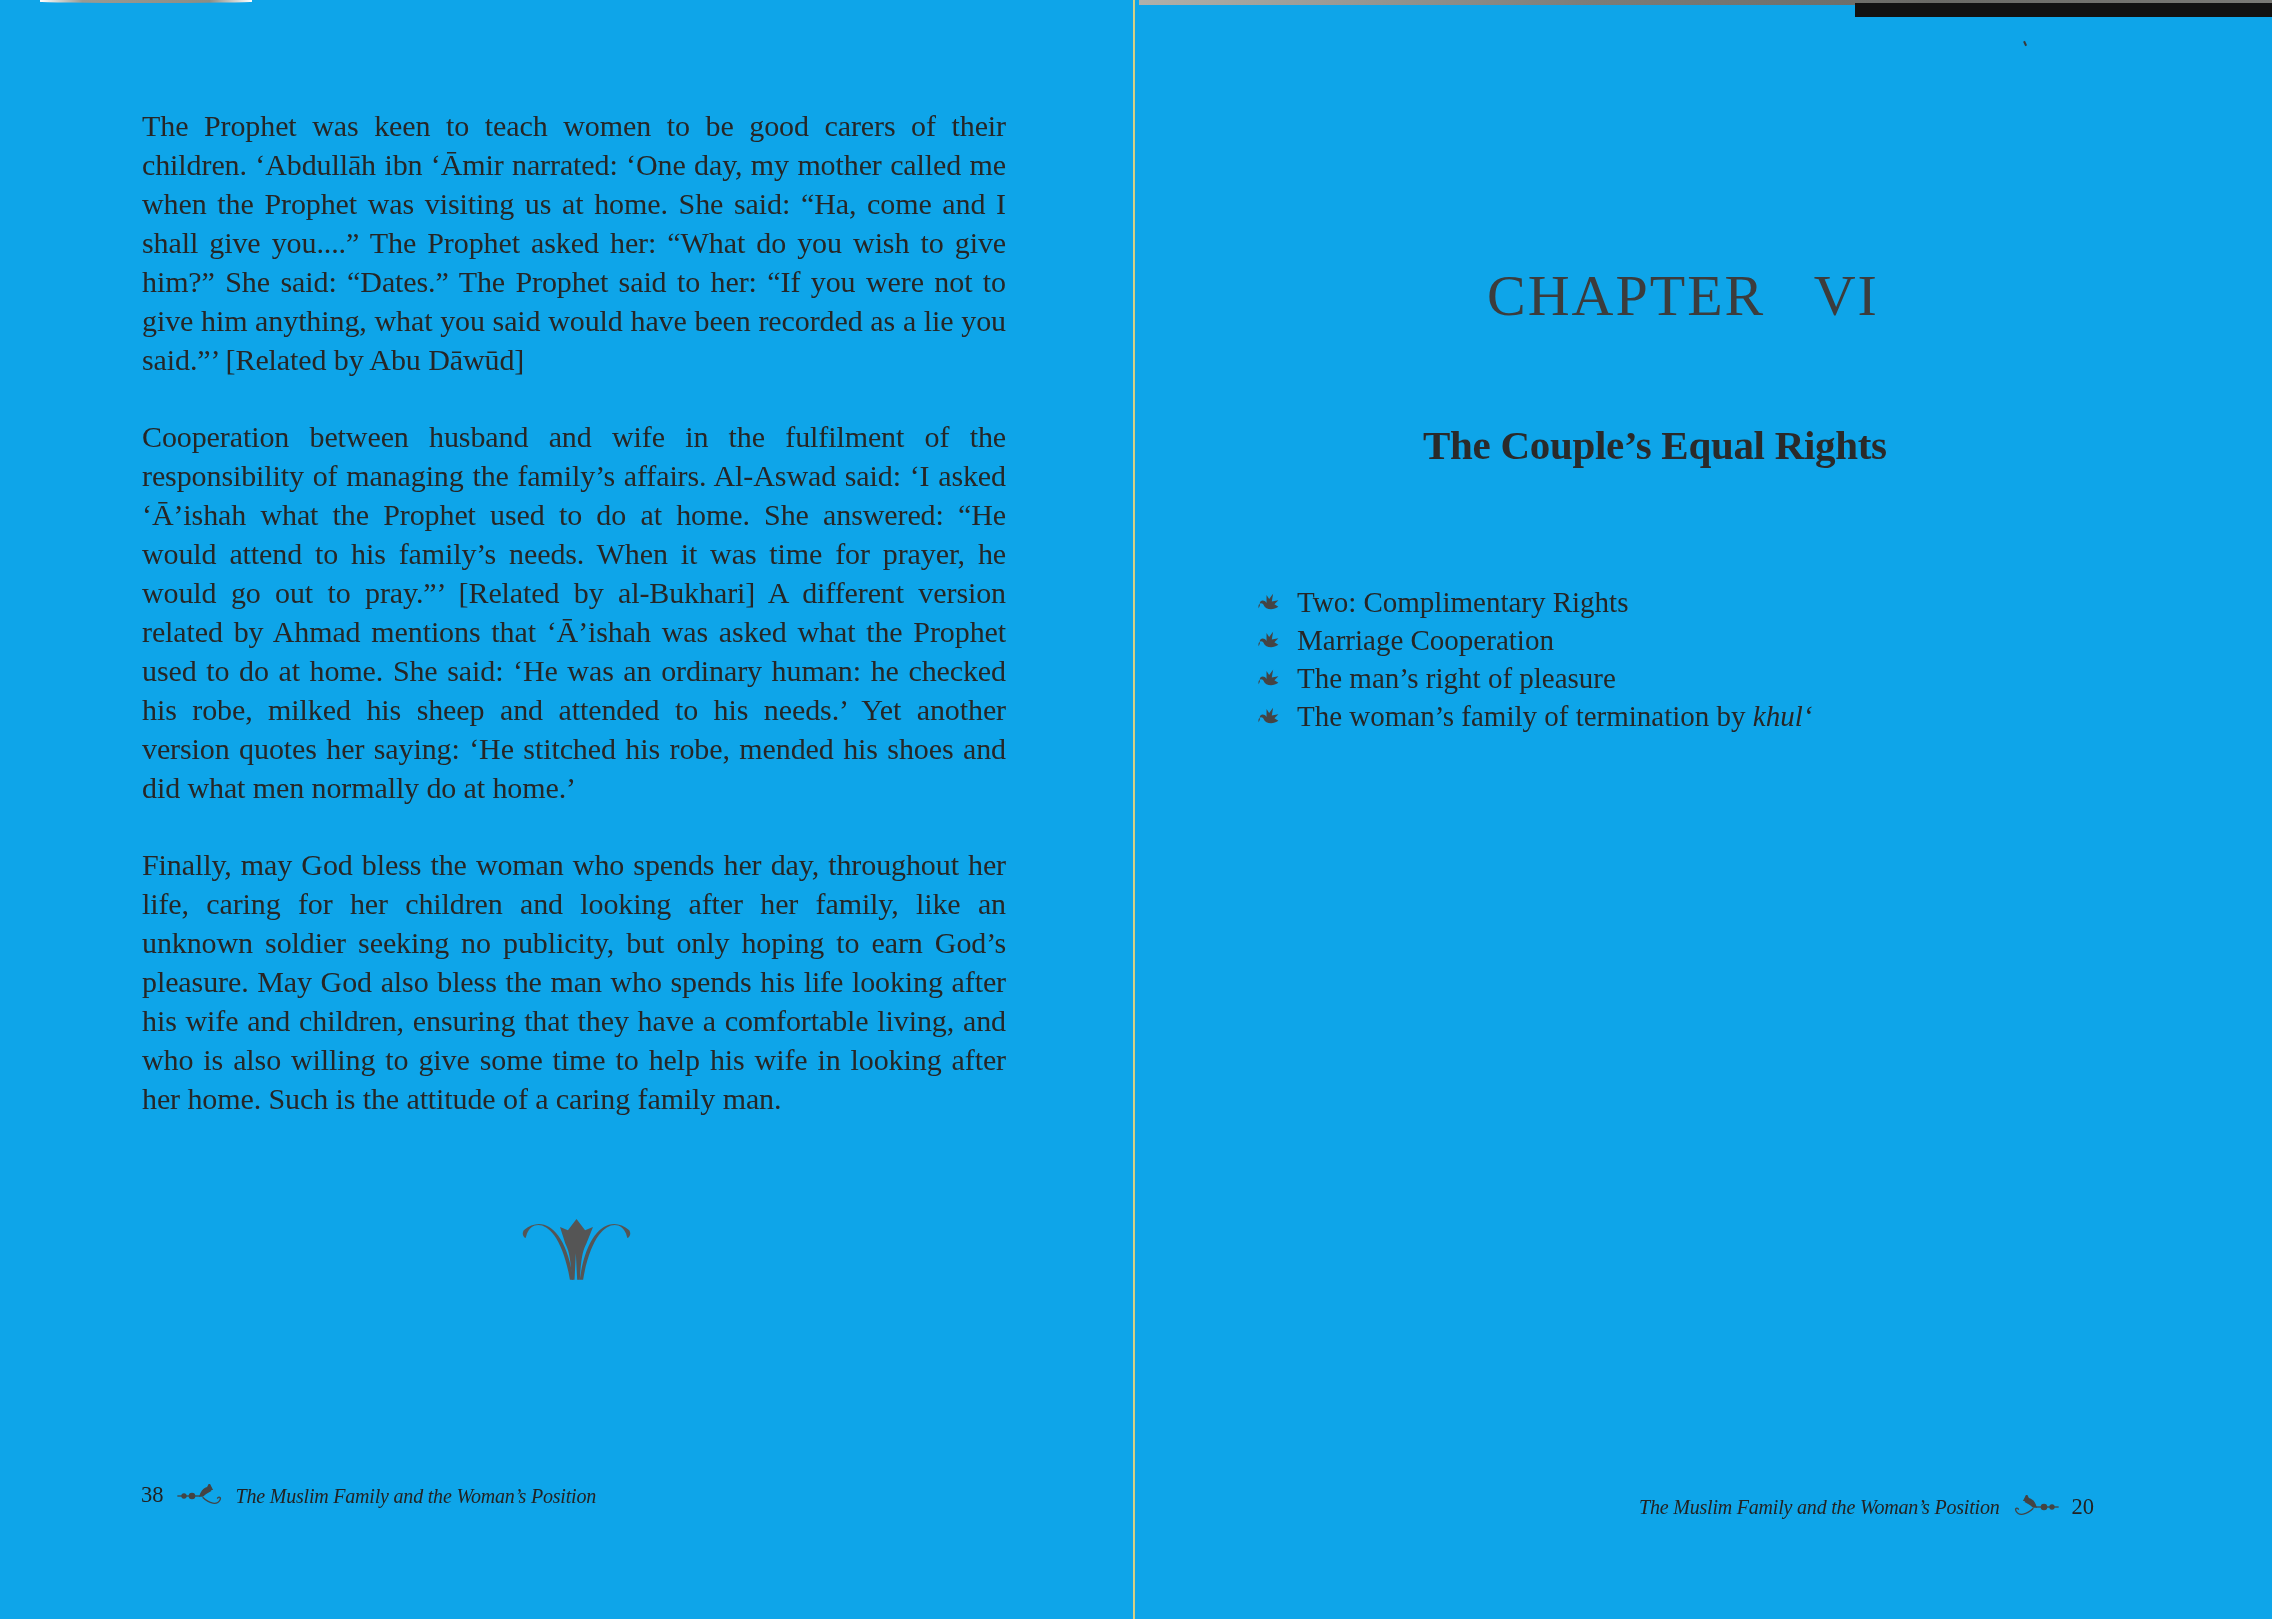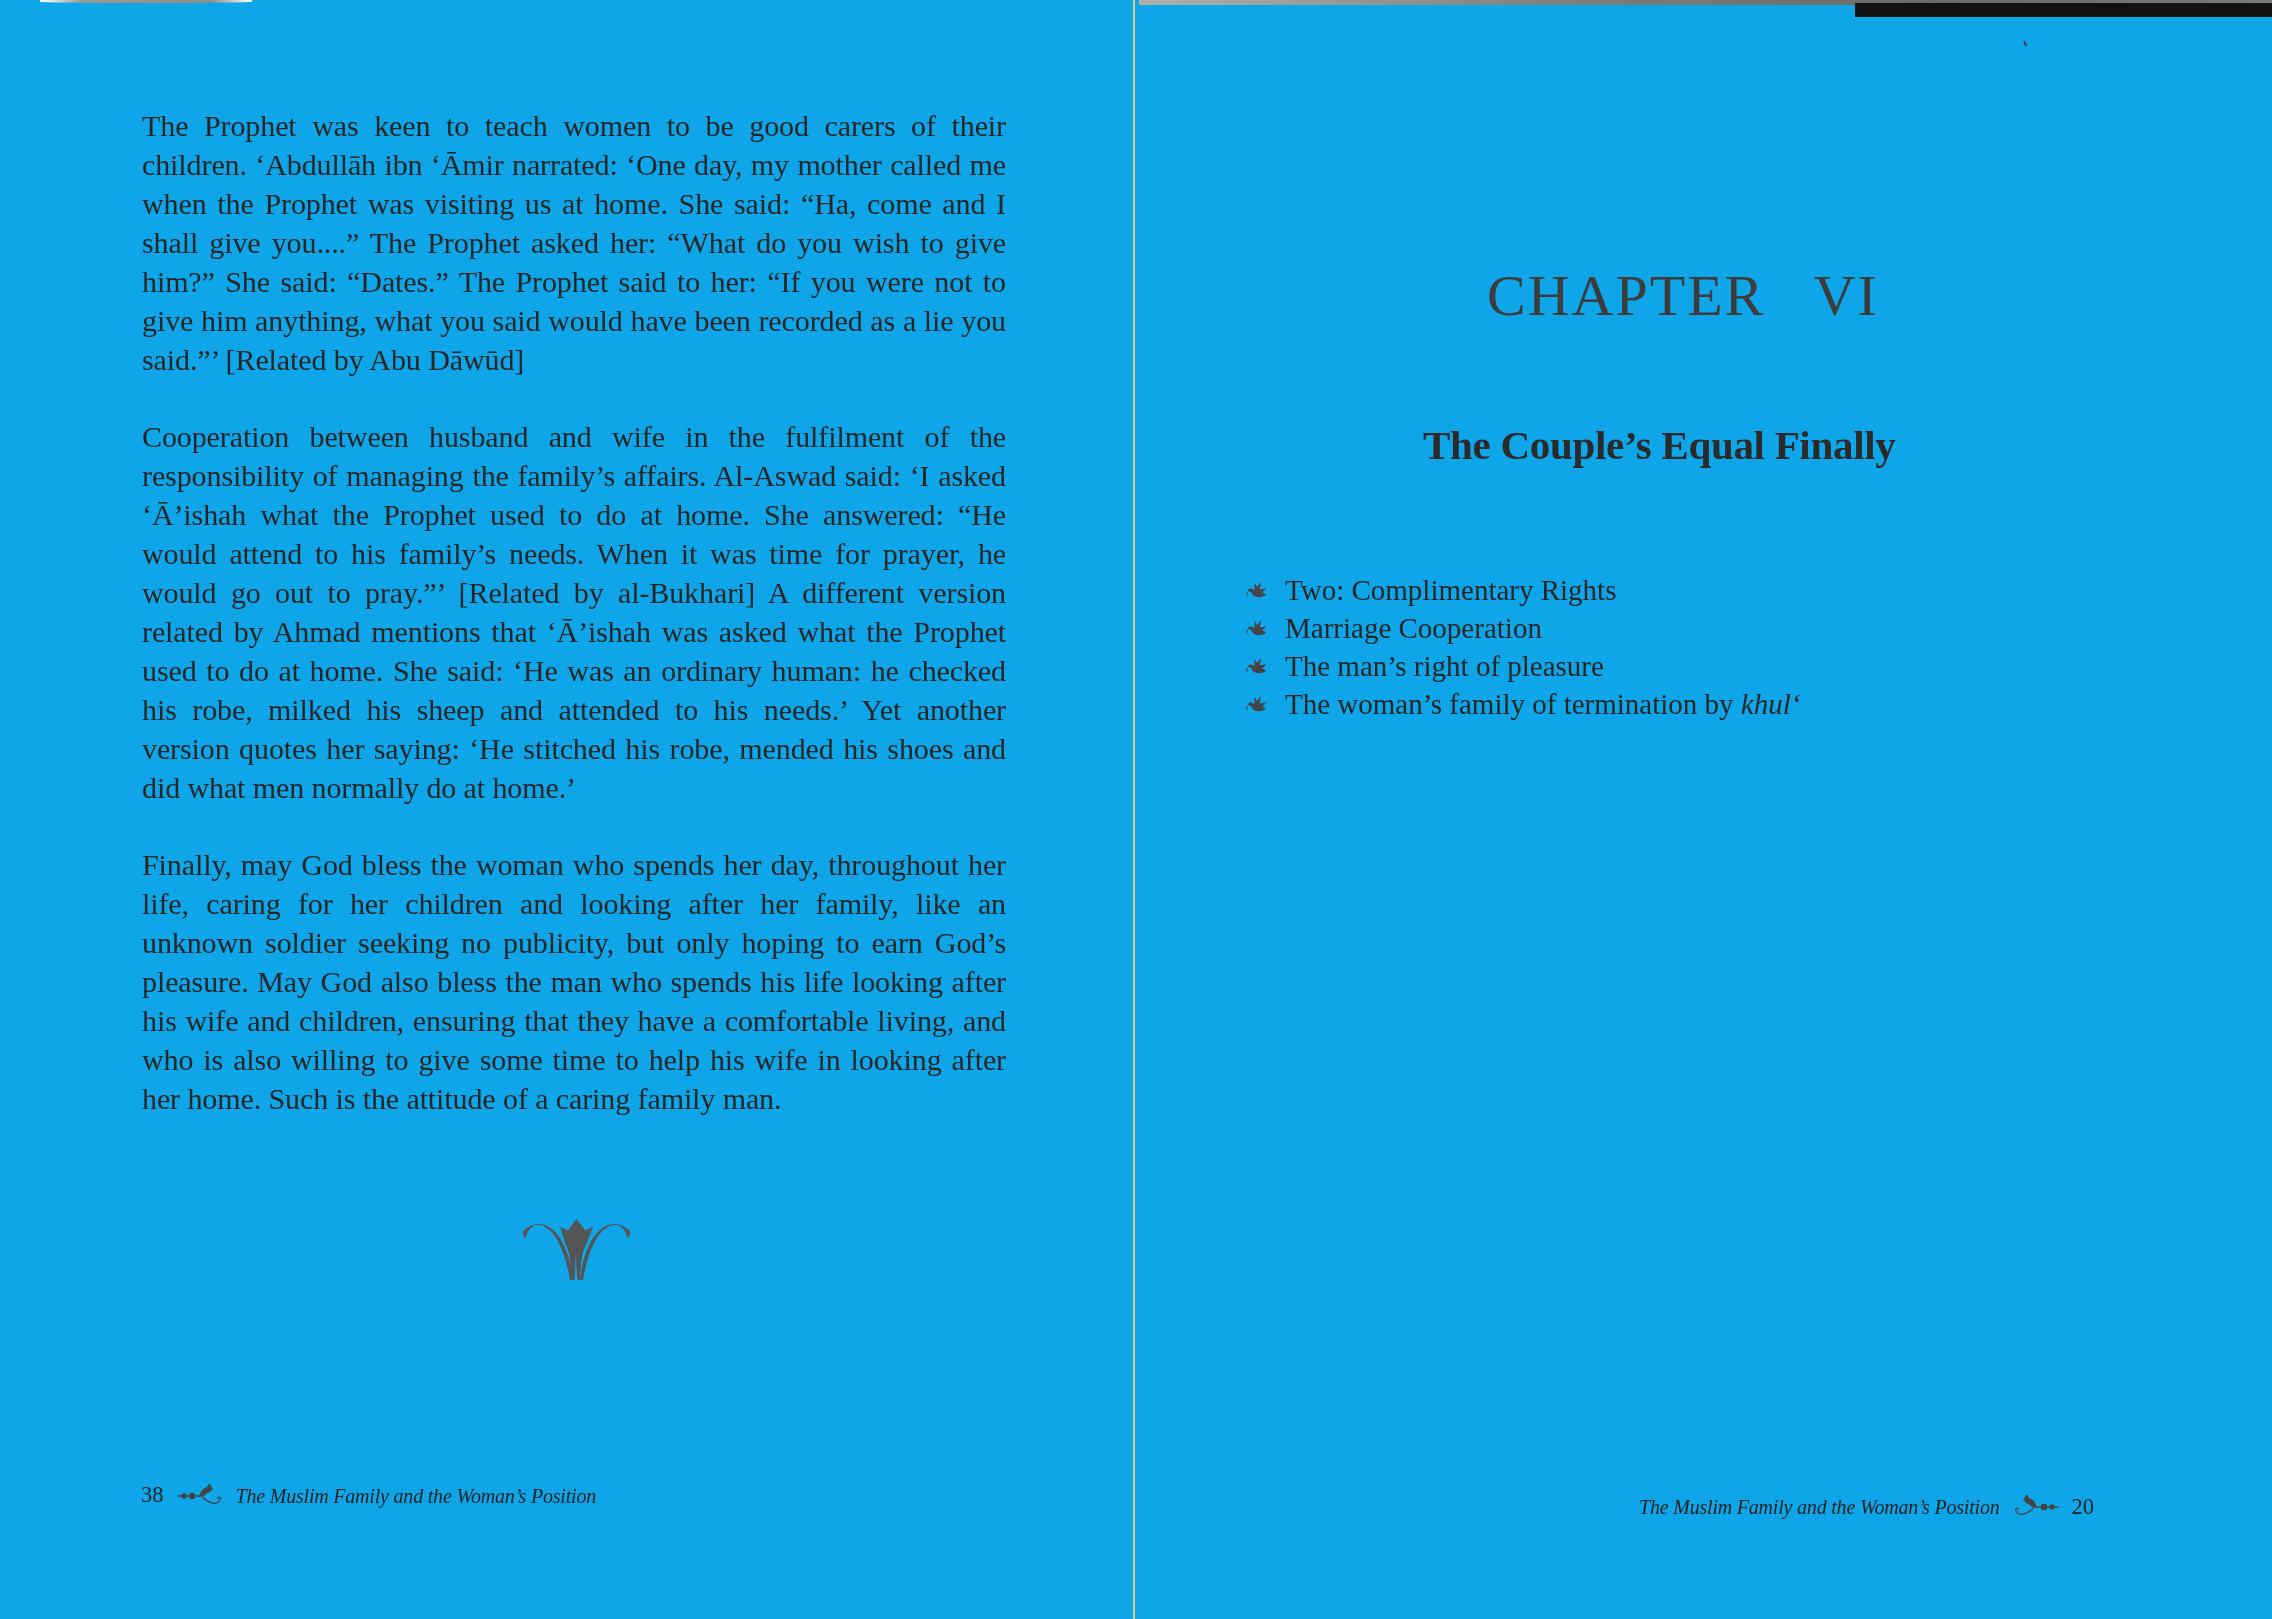--- a/index.html
+++ b/index.html
@@ -111,21 +111,21 @@
       position: absolute;
       left: 1423px; top: 387px;
       font-size: 41px;
       font-weight: bold;
       color: #2a2a2a;
       letter-spacing: -0.3px;
     }
     .contents-list {
       position: absolute;
       left: 1244px; top: 571px;
-      margin: 0; padding: 0;
+      margin: 12px; padding: 0;
       list-style: none;
     }
     .contents-item {
       display: flex;
       align-items: center;
       height: 38px;
       font-size: 29px;
       color: #262626;
     }
     .bullet-orn {
@@ -170,21 +170,21 @@
         <path d="M36 18 C 40 5, 50 2, 52 10 C 48 12, 44 14, 40 18 Z"></path>
         <path d="M40 20 C 50 30, 62 32, 66 24 C 68 20, 64 18, 62 22" fill="none"></path>
         <path d="M46 8 L 50 0 L 54 8 Z"></path>
       </g>
     </svg>
     <span class="running-title">The Muslim Family and the Woman’s Position</span>
   </footer>
 
   <h1 class="chapter-heading"><span>CHAPTER</span>   <span>VI</span></h1>
 
-  <h2 class="chapter-title">The Couple’s Equal Finally</h2>
+  <h2 class="chapter-title">The Couple’s Equal Rights</h2>
 
   <ul class="contents-list">
     <li class="contents-item">
       <svg class="bullet-orn" viewBox="0 0 38 34">
         <g fill="#444">
             <path d="M4 26 C 2 18, 10 16, 12 22 C 14 28, 26 30, 34 24 L 28 20 L 34 14 L 24 16 L 26 4 L 20 12 L 16 6 L 16 18 C 12 12, 4 14, 6 22 Z"></path>
           </g>
       </svg>
       <span>Two: Complimentary Rights</span>
     </li>

